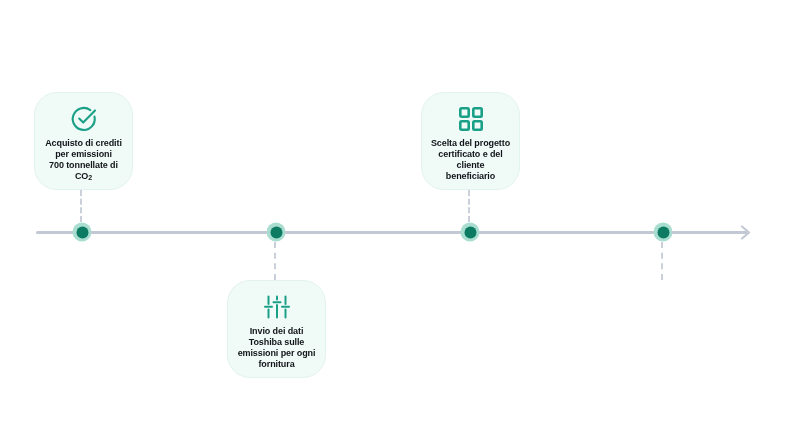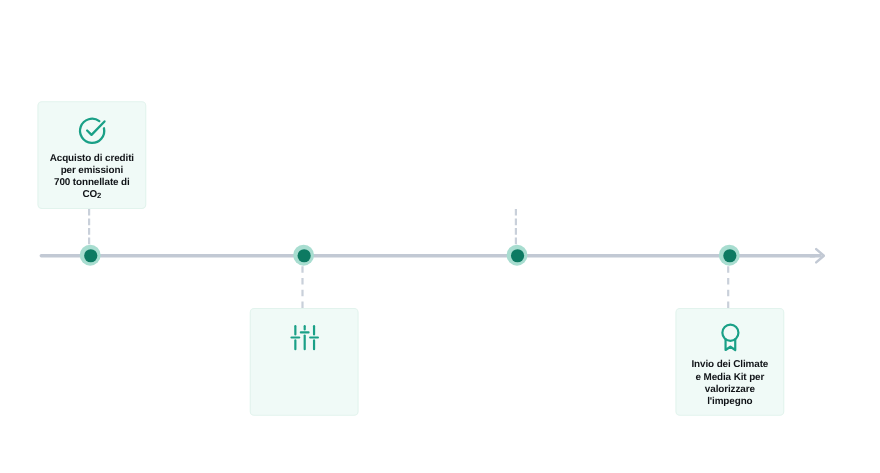--- a/index.html
+++ b/index.html
@@ -69,21 +69,21 @@
   .connector.up   { top: 190px; height: 32px; }
   .connector.down { top: 242px; height: 38px; }
 
   
   .card {
     position: absolute;
     width: 99px;
     height: 98px;
     background: #f0faf7;
     border: 1px solid #e2f3ed;
-    border-radius: 4px;
+    border-radius: 23px;
     box-sizing: border-box;
     display: flex;
     flex-direction: column;
     align-items: center;
     padding-top: 11px;
   }
   .card.top    { top: 92px; }
   .card.bottom { top: 280px; }
 
   .card-icon {
@@ -157,39 +157,49 @@
           <path d="M2 13.8 L9 13.8"></path>
           <path d="M14 3.5 L14 6.5"></path>
           <path d="M14 12 L14 24.5"></path>
           <path d="M10.5 9.2 L17.5 9.2"></path>
           <path d="M22.5 3.5 L22.5 11"></path>
           <path d="M22.5 16.5 L22.5 24.5"></path>
           <path d="M19 13.8 L26 13.8"></path>
         </g>
       </svg>
     </div>
+    <div class="card-text">
+      <span>Invio dei dati</span><br>
+      <span>Toshiba sulle</span><br>
+      <span>emissioni per ogni</span><br>
+      <span>fornitura</span>
+    </div>
   </div>
 
   <div class="connector up" style="left:470px;"></div>
   <div class="node" style="left:470px;">
     <div class="node-core"></div>
   </div>
+  <div class="card top" style="left:421px;">
+    <div class="card-icon">
+      <svg width="26" height="26" viewBox="0 0 26 26">
+        <g stroke="#1aa087" stroke-width="2.6" fill="none">
+          <rect x="2.3" y="2.3" width="8.4" height="8.4" rx="1.2"></rect>
+          <rect x="15.3" y="2.3" width="8.4" height="8.4" rx="1.2"></rect>
+          <rect x="2.3" y="15.3" width="8.4" height="8.4" rx="1.2"></rect>
+          <rect x="15.3" y="15.3" width="8.4" height="8.4" rx="1.2"></rect>
+        </g>
+      </svg>
+    </div>
+    <div class="card-text">
+      <span>Scelta del progetto</span><br>
+      <span>certificato e del</span><br>
+      <span>cliente</span><br>
+      <span>beneficiario</span>
+    </div>
+  </div>
 
   <div class="connector down" style="left:663px;"></div>
   <div class="node" style="left:663px;">
     <div class="node-core"></div>
   </div>
-  <div class="card bottom" style="left:614px;">
-    <div class="card-icon">
-      <svg width="26" height="28" viewBox="0 0 26 28">
-        <circle cx="13" cy="9.5" r="7.3" stroke="#1aa087" stroke-width="2" fill="none"></circle>
-        <path d="M8.6 15.4 L8.6 25.2 L13 22.2 L17.4 25.2 L17.4 15.4" stroke="#1aa087" stroke-width="2" fill="none" stroke-linejoin="round" stroke-linecap="round"></path>
-      </svg>
-    </div>
-    <div class="card-text">
-      <span>Invio dei Climate</span><br>
-      <span>e Media Kit per</span><br>
-      <span>valorizzare</span><br>
-      <span>l'impegno</span>
-    </div>
-  </div>
 
 </div>
 
 </body></html>

